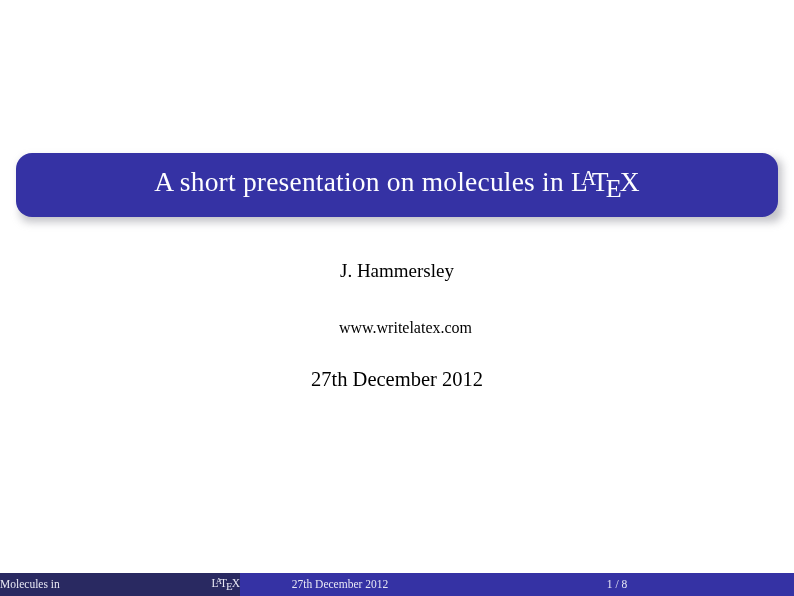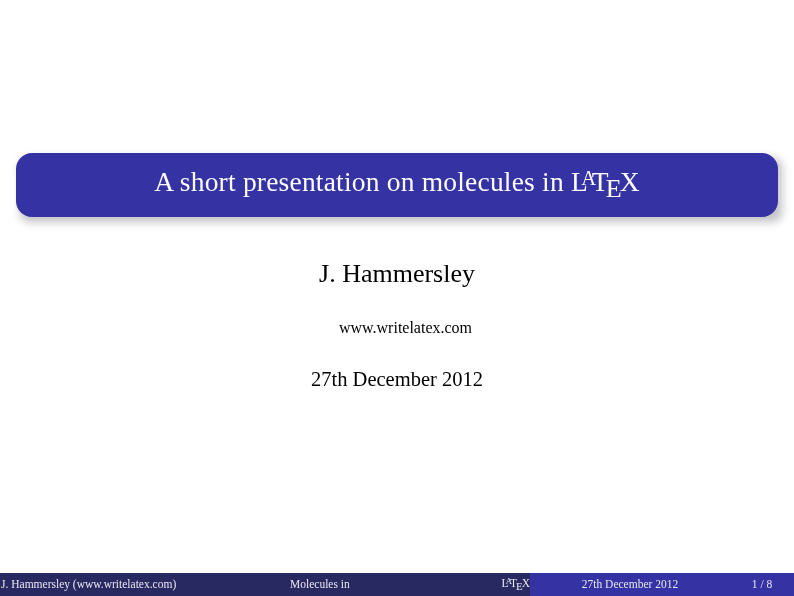--- a/index.html
+++ b/index.html
@@ -84,21 +84,21 @@
   }
 
   
   .author {
     position: absolute;
     left: 0;
     right: 0;
     top: 261px;
     text-align: center;
     color: #000000;
-    font-size: 26px;
+    font-size: 19px;
     line-height: 1;
   }
   .institute {
     position: absolute;
     left: 0;
     right: 12px;
     top: 320px;
     text-align: center;
     color: #000000;
     font-size: 16px;
@@ -172,21 +172,20 @@
     </div>
   </div>
 
   <div class="author">J. Hammersley</div>
 
   <div class="institute">www.writelatex.com</div>
 
   <div class="date">27th December 2012</div>
 
   <div class="footer">
-    <div class="foot-seg foot-author">J. Hammersley (www.writelatex.com)</div>
     <div class="foot-seg foot-title">
         <span>Molecules in </span>
         <span class="latex-logo"><span class="l-l">L</span><span class="l-a">A</span><span class="l-t">T</span><span class="l-e">E</span><span class="l-x">X</span></span>
       </div>
     <div class="foot-seg foot-date">27th December 2012</div>
     <div class="foot-seg foot-page">1 / 8</div>
   </div>
 
 </div>
 

